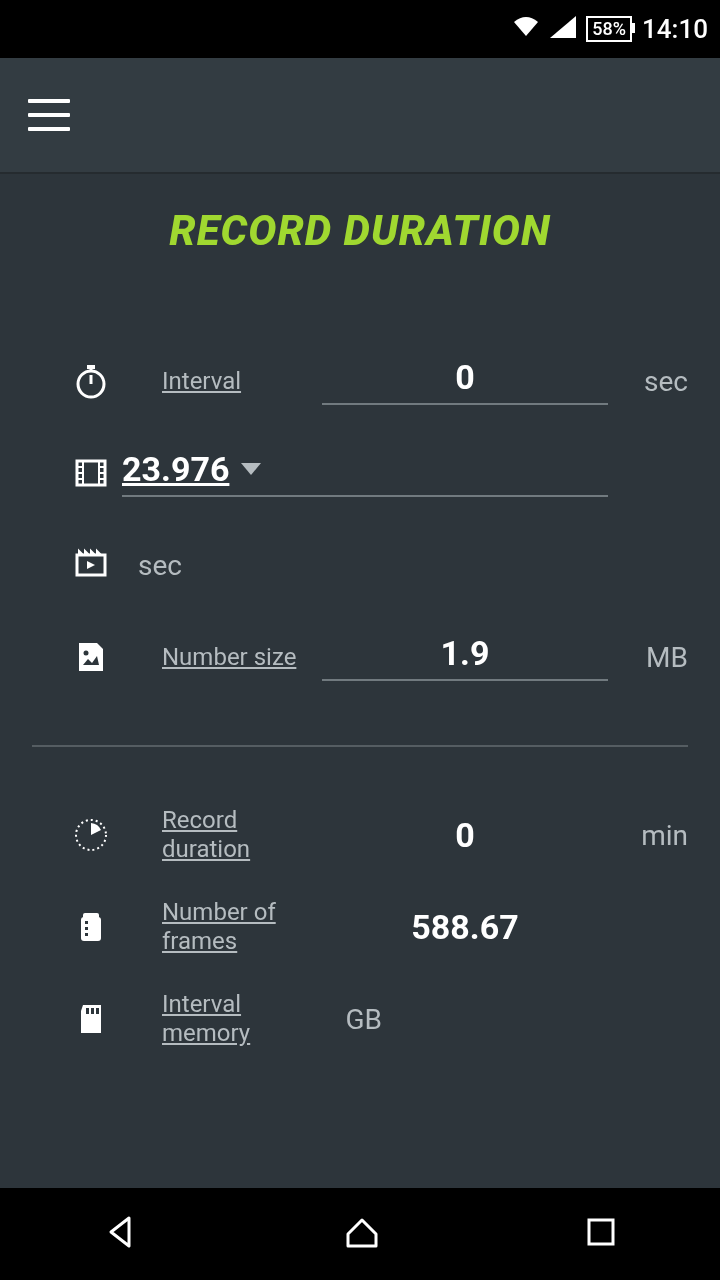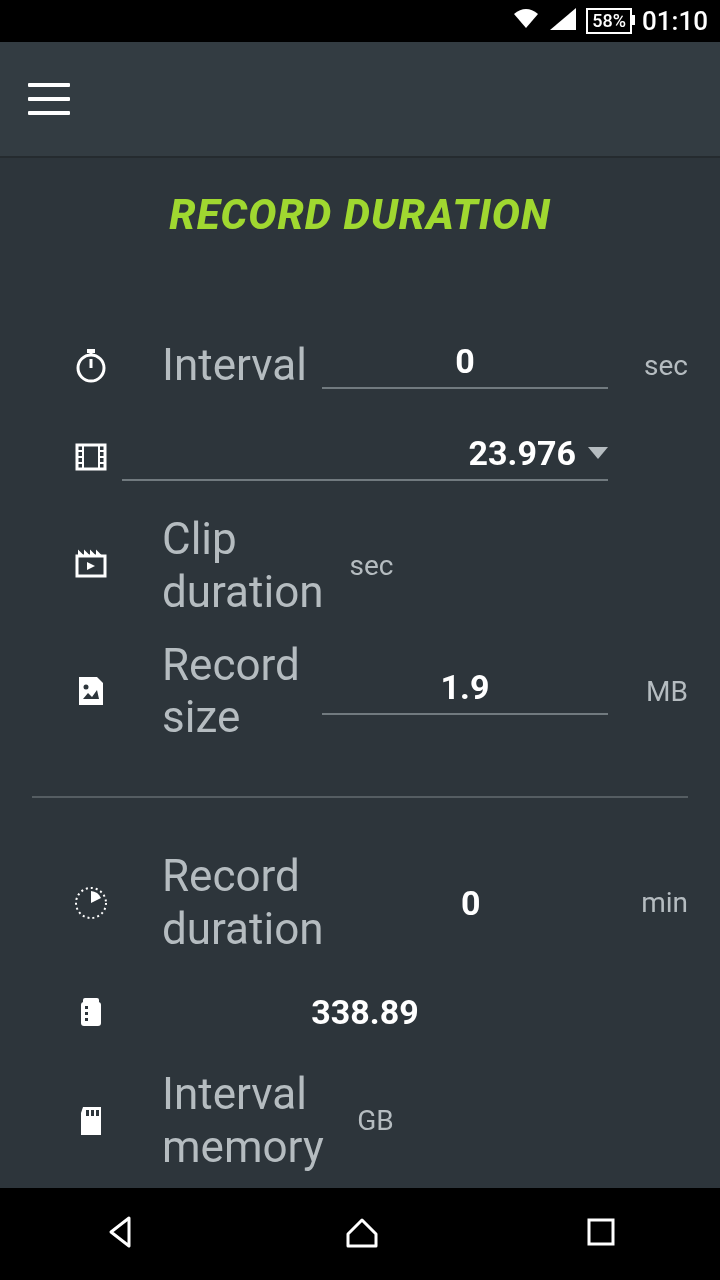--- a/index.html
+++ b/index.html
@@ -6,21 +6,21 @@
 body {
   width: 720px;
   height: 1280px;
   background: #2d353b;
   font-family: -apple-system, BlinkMacSystemFont, "Segoe UI", Roboto, sans-serif;
   color: #ffffff;
   overflow: hidden;
   position: relative;
 }
 .status-bar {
-  height: 42px;
+  height: 58px;
   background: #000;
   display: flex;
   justify-content: flex-end;
   align-items: center;
   padding: 0 12px;
   gap: 10px;
   font-size: 26px;
   font-weight: 500;
 }
 .battery-box {
@@ -80,43 +80,45 @@
 .row .icon {
   width: 42px;
   height: 42px;
   flex: 0 0 42px;
   display: flex;
   align-items: center;
   justify-content: center;
 }
 .row .label {
   flex: 0 0 200px;
-  font-size: 44px;
+  font-size: 24px;
   color: #b5bcc0;
   padding-left: 50px;
   line-height: 1.2;
+  text-decoration: underline;
 }
 .row .value {
   flex: 1;
   font-size: 34px;
   font-weight: 700;
   text-align: center;
   color: #fff;
 }
 .row .value.input {
   border-bottom: 2px solid #717a7f;
   padding-bottom: 6px;
   margin: 0 10px;
   position: relative;
 }
 .row .value.dropdown {
   display: flex;
   align-items: center;
-  justify-content: flex-end;
+  justify-content: flex-start;
   gap: 12px;
+  text-decoration: underline;
 }
 .row .unit {
   flex: 0 0 70px;
   font-size: 28px;
   color: #b5bcc0;
   text-align: right;
 }
 .divider {
   height: 2px;
   background: #555d62;
@@ -155,21 +157,21 @@
     <svg width="28" height="22" viewBox="0 0 28 22">
         <path d="M14 20 L2 6 Q14 -4 26 6 Z" fill="#fff"></path>
       </svg>
   </span>
   <span>
     <svg width="26" height="22" viewBox="0 0 26 22">
         <path d="M0 22 L26 22 L26 0 Z" fill="#fff"></path>
       </svg>
   </span>
   <span class="battery-box">58%</span>
-  <span>01:10</span>
+  <span>14:10</span>
 </div>
 
 <div class="app-bar">
   <div class="hamburger">
     <span></span>
       <span></span>
       <span></span>
   </div>
 </div>
 
@@ -212,33 +214,32 @@
   </div>
 
   <div class="row">
     <div class="icon">
       <svg width="40" height="40" viewBox="0 0 40 40">
           <rect x="6" y="10" width="28" height="20" stroke="#fff" stroke-width="3" fill="none"></rect>
           <path d="M8 10 L8 6 L12 10 M14 10 L14 6 L18 10 M20 10 L20 6 L24 10 M26 10 L26 6 L30 10" stroke="#fff" stroke-width="2" fill="none"></path>
           <path d="M16 16 L16 24 L24 20 Z" fill="#fff"></path>
         </svg>
     </div>
-    <div class="label">Clip duration</div>
     <div class="unit">sec</div>
   </div>
 
   <div class="row">
     <div class="icon">
       <svg width="40" height="40" viewBox="0 0 40 40">
           <path d="M8 6 L26 6 L32 12 L32 34 L8 34 Z" fill="#fff"></path>
           <path d="M12 28 L17 22 L21 26 L26 19 L28 28 Z" fill="#2d353b"></path>
           <circle cx="15" cy="16" r="2.5" fill="#2d353b"></circle>
         </svg>
     </div>
-    <div class="label">Record size</div>
+    <div class="label">Number size</div>
     <div class="value input">1.9</div>
     <div class="unit">MB</div>
   </div>
 
   <div class="divider"></div>
 
   <div class="row output-row">
     <div class="icon">
       <svg width="40" height="40" viewBox="0 0 40 40">
           <circle cx="20" cy="20" r="15" stroke="#fff" stroke-width="2" fill="none" stroke-dasharray="2 3"></circle>
@@ -253,21 +254,22 @@
   <div class="row output-row">
     <div class="icon">
       <svg width="40" height="40" viewBox="0 0 40 40">
           <rect x="10" y="10" width="20" height="24" fill="#fff" rx="3"></rect>
           <rect x="12" y="6" width="16" height="6" fill="#fff" rx="2"></rect>
           <rect x="14" y="14" width="3" height="3" fill="#2d353b"></rect>
           <rect x="14" y="20" width="3" height="3" fill="#2d353b"></rect>
           <rect x="14" y="26" width="3" height="3" fill="#2d353b"></rect>
         </svg>
     </div>
-    <div class="value">338.89</div>
+    <div class="label">Number of frames</div>
+    <div class="value">588.67</div>
     <div class="unit"></div>
   </div>
 
   <div class="row output-row">
     <div class="icon">
       <svg width="40" height="40" viewBox="0 0 40 40">
           <path d="M12 6 L30 6 L30 34 L10 34 L10 12 Z" fill="#fff"></path>
           <rect x="15" y="9" width="3" height="6" fill="#2d353b"></rect>
           <rect x="20" y="9" width="3" height="6" fill="#2d353b"></rect>
           <rect x="25" y="9" width="3" height="6" fill="#2d353b"></rect>

